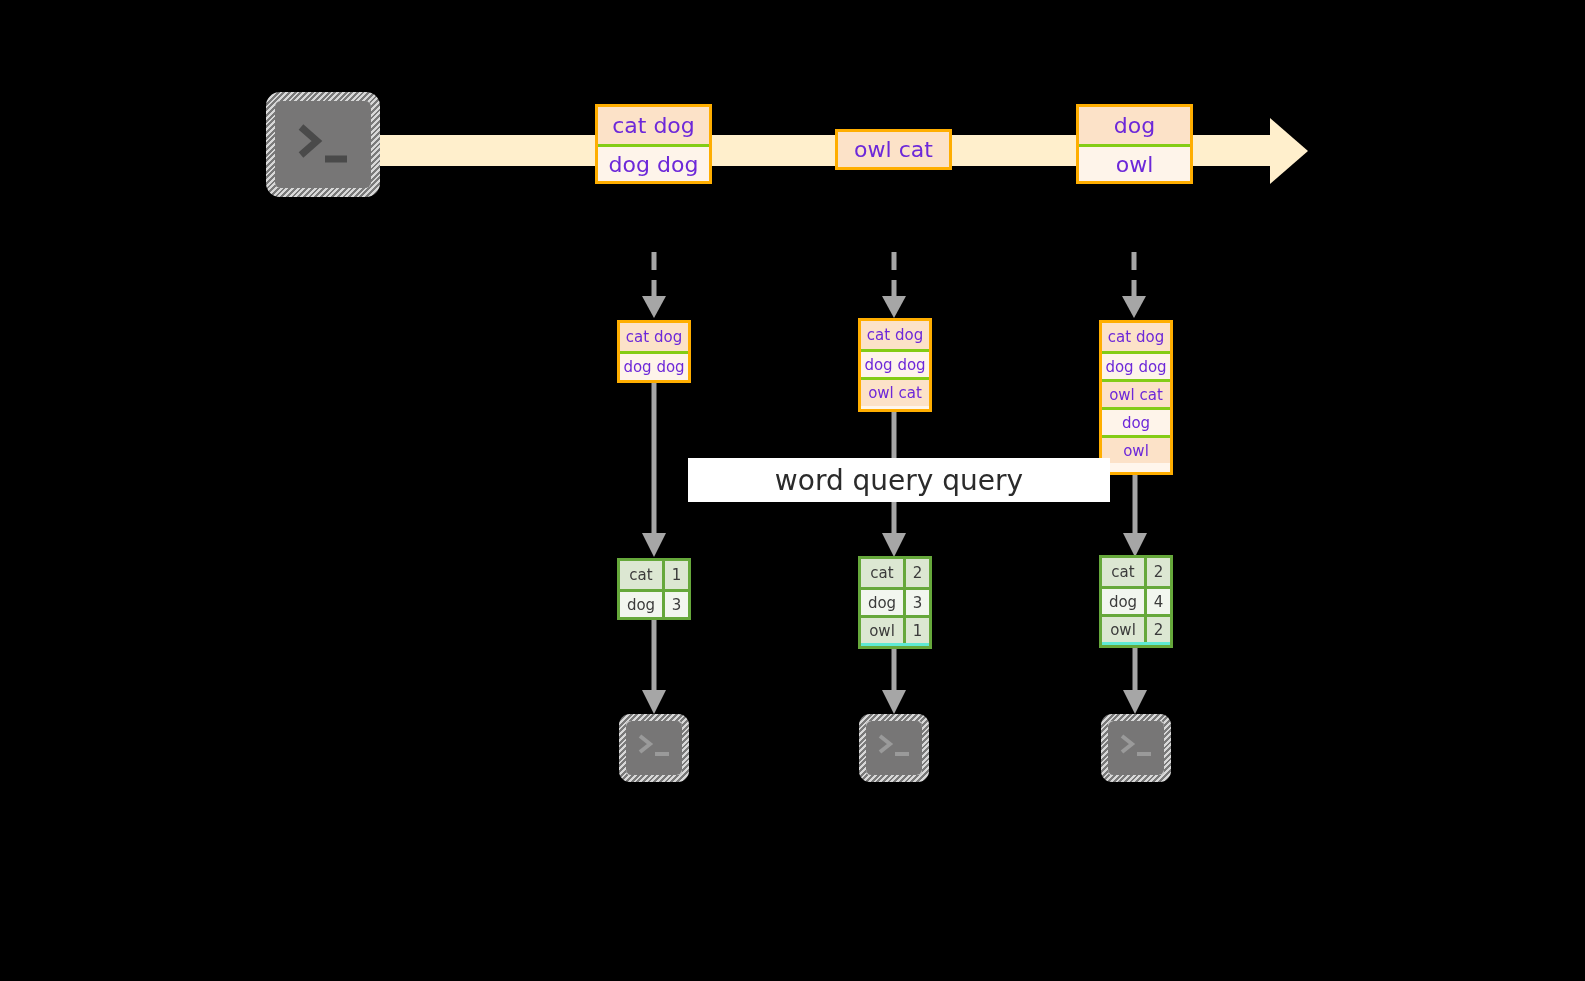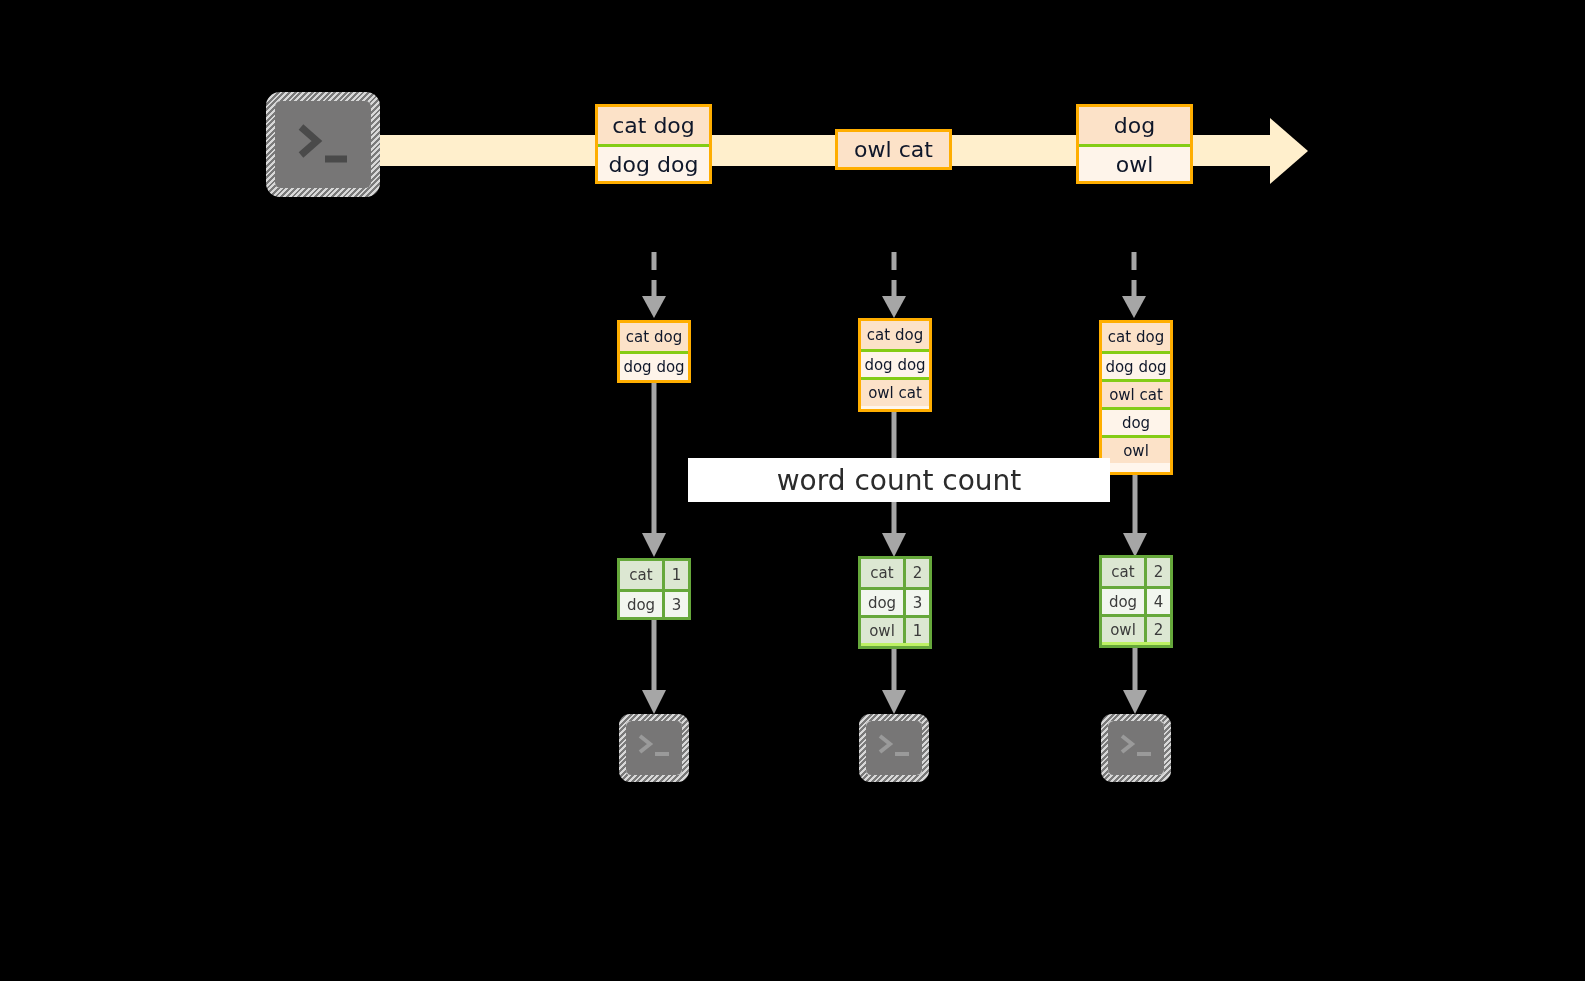--- a/index.html
+++ b/index.html
@@ -14,27 +14,27 @@
             background:
               repeating-linear-gradient(135deg,#9a9a9a 0 2px,#cfcfcf 2px 4px) padding-box,
               repeating-linear-gradient(135deg,#7a7a7a 0 2px,#d8d8d8 2px 4px) border-box;
             background-clip:padding-box,border-box;}
   .terminal .inner{position:absolute;inset:0;border-radius:6px;background:#777676;}
   .terminal svg{position:absolute;left:0;top:0;overflow:visible;}
 
   
   .obox{position:absolute;box-sizing:border-box;border:3px solid #FFAE00;background:#FFF6EC;}
   .orow{box-sizing:border-box;display:flex;align-items:center;justify-content:center;
-        color:#0f172a;white-space:nowrap;}
+        color:#6d28d9;white-space:nowrap;}
   .orow.dark{background:#FCE2C8;}
   .orow.light{background:#FEF4EA;}
   .orow + .orow{border-top:3px solid #84cc16;}
 
   
-  .gbox{position:absolute;box-sizing:border-box;border:3px solid #66A83B;background:#bef264;}
+  .gbox{position:absolute;box-sizing:border-box;border:3px solid #66A83B;background:#5eead4;}
   .grow{box-sizing:border-box;display:flex;}
   .grow + .grow{border-top:3px solid #66A83B;}
   .gcell{box-sizing:border-box;display:flex;align-items:center;justify-content:center;
          color:#3b3b3b;white-space:nowrap;}
   .gcell.key{border-right:3px solid #66A83B;}
   .grow.dark .gcell{background:#DCE7D2;}
   .grow.light .gcell{background:#F2F6EF;}
 
   
   .conn{position:absolute;overflow:visible;}
@@ -197,15 +197,15 @@
   </svg>
 
   <div class="terminal" style="left:1101px;top:714px;width:70px;height:68px;border-width:7px;border-radius:11px;">
     <div class="inner"></div>
     <svg width="70" height="68">
       <path d="M14 15 L24 23 L14 31" stroke="#9a9a9a" stroke-width="4" fill="none"></path>
       <line x1="29" y1="33" x2="43" y2="33" stroke="#9a9a9a" stroke-width="4"></line>
     </svg>
   </div>
 
-  <div class="qlabel" style="left:688px;top:458px;width:422px;height:44px;font-size:28px;">word count count</div>
+  <div class="qlabel" style="left:688px;top:458px;width:422px;height:44px;font-size:28px;">word query query</div>
 
 </div>
 
 </body></html>

